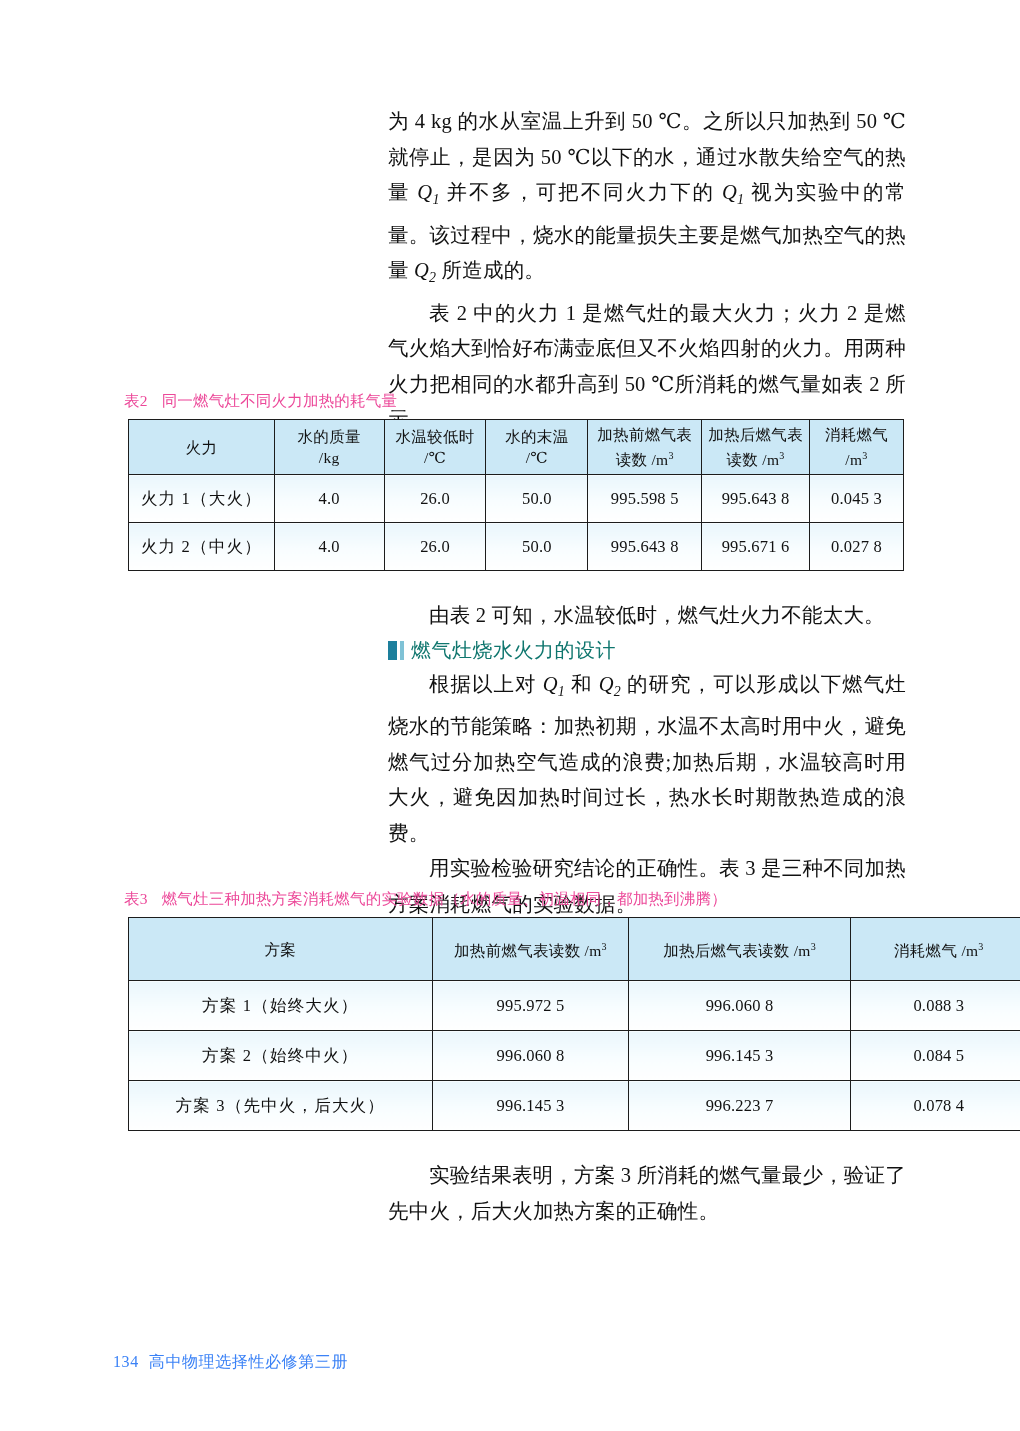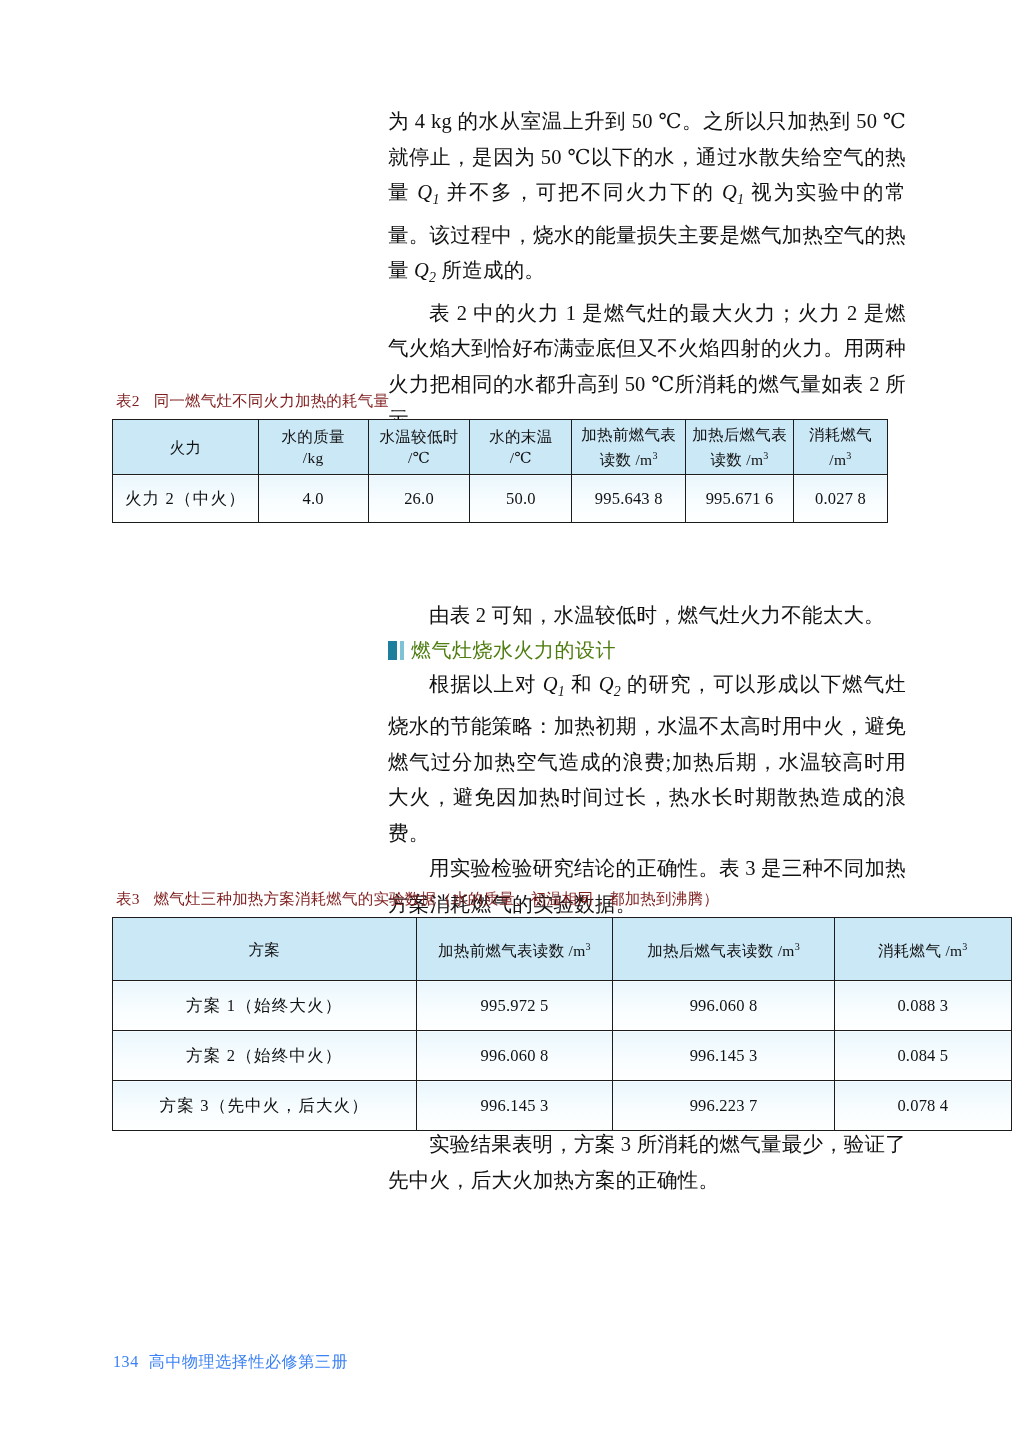--- a/index.html
+++ b/index.html
@@ -59,40 +59,40 @@
   }
   .sec-mark-b {
     width: 4px;
     height: 19px;
     background: #7fc2d6;
     display: inline-block;
     margin-left: 3px;
   }
   .sec-title {
     font-size: 20px;
-    color: #4d7c0f;
+    color: #0f766e;
     margin-left: 7px;
     letter-spacing: 0.5px;
   }
 
   
   .tbl-caption {
     position: absolute;
-    left: 116px;
+    left: 124px;
     font-size: 15.5px;
-    color: #7f1d1d;
+    color: #ec4899;
     letter-spacing: 0.2px;
     white-space: nowrap;
   }
   .tbl-caption .cap-label { margin-right: 14px; }
 
   
   table.data-table {
     position: absolute;
-    left: 112px;
+    left: 128px;
     border-collapse: collapse;
     font-size: 16px;
     color: #111;
     background: #4c1d95;
   }
   table.data-table th,
   table.data-table td {
     border: 1.6px solid #1c1c1c;
     text-align: center;
     vertical-align: middle;
@@ -166,20 +166,29 @@
         <th><span>水的质量</span><br><span>/kg</span></th>
         <th><span>水温较低时</span><br><span>/℃</span></th>
         <th><span>水的末温</span><br><span>/℃</span></th>
         <th><span>加热前燃气表</span><br><span>读数 /m</span><sup class="unit">3</sup></th>
         <th><span>加热后燃气表</span><br><span>读数 /m</span><sup class="unit">3</sup></th>
         <th><span>消耗燃气 /m</span><sup class="unit">3</sup></th>
       </tr>
     </thead>
     <tbody>
       <tr>
+        <td class="label-cell">火力 1（大火）</td>
+        <td>4.0</td>
+        <td>26.0</td>
+        <td>50.0</td>
+        <td>995.598 5</td>
+        <td>995.643 8</td>
+        <td>0.045 3</td>
+      </tr>
+      <tr>
         <td class="label-cell">火力 2（中火）</td>
         <td>4.0</td>
         <td>26.0</td>
         <td>50.0</td>
         <td>995.643 8</td>
         <td>995.671 6</td>
         <td>0.027 8</td>
       </tr>
     </tbody>
   </table>
@@ -231,21 +240,21 @@
       </tr>
       <tr>
         <td class="label-cell">方案 3（先中火，后大火）</td>
         <td>996.145 3</td>
         <td>996.223 7</td>
         <td>0.078 4</td>
       </tr>
     </tbody>
   </table>
 
-  <div class="text-col" style="top: 1127px;">
+  <div class="text-col" style="top: 1158px;">
     <p class="para indent">实验结果表明，方案 3 所消耗的燃气量最少，验证了先中火，后大火加热方案的正确性。</p>
   </div>
 
   <div class="footer">
     <span class="pgnum">134</span><span>高中物理选择性必修第三册</span>
   </div>
 
 </div>
 
 </body></html>

